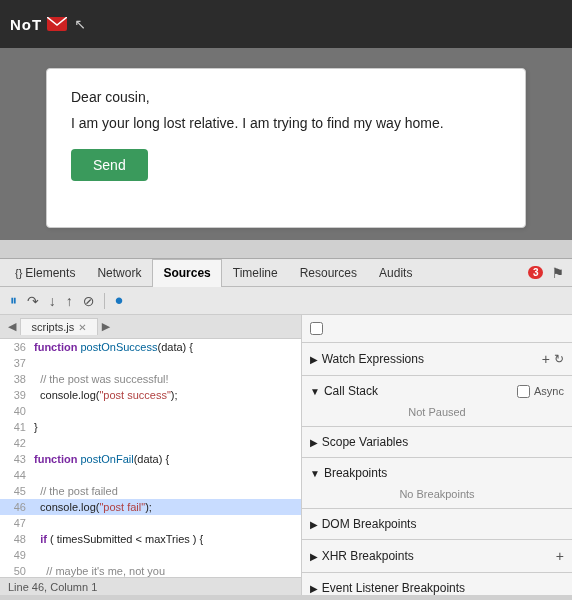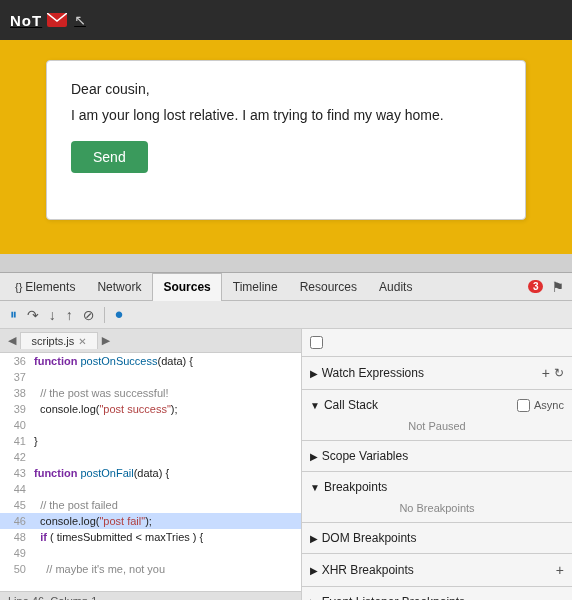--- a/index.html
+++ b/index.html
@@ -1,47 +1,46 @@
 <!DOCTYPE html>
 <html><head>
   <meta charset="utf-8">
   <style>
     * { margin: 0; padding: 0; box-sizing: border-box; }
     body { font-family: Arial, sans-serif; font-size: 13px; background: #d0d0d0; width: 572px; height: 600px; overflow: hidden; }
 
     
     #top-bar {
       background: #2c2c2c;
-      height: 40px;
+      height: 48px;
       display: flex;
       align-items: center;
       padding: 0 10px;
-      text-decoration: underline;
     }
     #app-icon {
       display: flex;
       align-items: center;
       gap: 5px;
     }
     #app-title {
       color: #fff;
       font-weight: bold;
       font-size: 15px;
       letter-spacing: 1px;
     }
     .mail-icon-svg {
       width: 20px;
       height: 14px;
     }
 
     
     #email-area {
-      background: #eab308;
+      background: #737373;
       padding: 20px 10px 10px 10px;
-      height: 214px;
+      height: 192px;
       display: flex;
       align-items: flex-start;
       justify-content: center;
     }
     #email-card {
       background: #fff;
       border: 1px solid #ccc;
       border-radius: 4px;
       padding: 20px 24px 16px 24px;
       width: 480px;
@@ -434,20 +433,24 @@
         </div>
         <div class="code-line">
           <span class="line-num">45</span>
           <span class="line-content">  <span class="cmt">// the post failed</span></span>
         </div>
         <div class="code-line" style="background:#c8dcff;">
           <span class="line-num">46</span>
           <span class="line-content">  console.log(<span class="str">"post fail"</span>);</span>
         </div>
         <div class="code-line">
+          <span class="line-num">47</span>
+          <span class="line-content"></span>
+        </div>
+        <div class="code-line">
           <span class="line-num">48</span>
           <span class="line-content">  <span class="kw">if</span> ( timesSubmitted &lt; maxTries ) {</span>
         </div>
         <div class="code-line">
           <span class="line-num">49</span>
           <span class="line-content"></span>
         </div>
         <div class="code-line">
           <span class="line-num">50</span>
           <span class="line-content">    <span class="cmt">// maybe it's me, not you</span></span>

